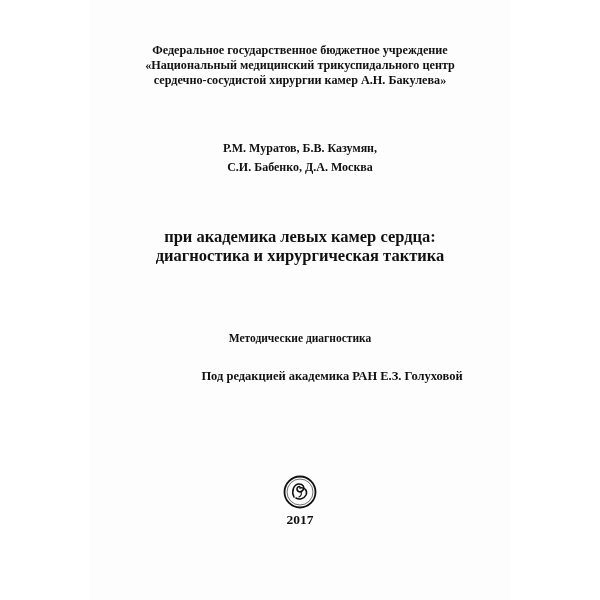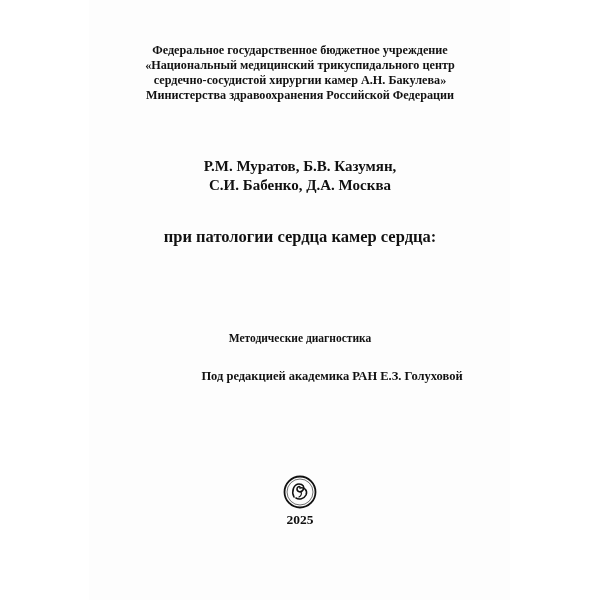--- a/index.html
+++ b/index.html
@@ -31,22 +31,22 @@
       font-weight: bold;
     }
     .line { display: block; white-space: nowrap; }
 
     .institution {
       top: 43px;
       font-size: 12.2px;
       line-height: 15px;
     }
     .authors {
-      top: 157px;
-      font-size: 15px;
+      top: 139px;
+      font-size: 12px;
       line-height: 18.5px;
     }
     .title {
       top: 227px;
       font-size: 16.5px;
       line-height: 19px;
     }
     .doc-type {
       top: 331px;
       font-size: 11.5px;
@@ -73,41 +73,41 @@
   </style>
 </head>
 <body>
 
 <div class="page"></div>
 
 <div class="block institution">
   <span class="line">Федеральное государственное бюджетное учреждение</span>
   <span class="line">«Национальный медицинский трикуспидального центр</span>
   <span class="line">сердечно-сосудистой хирургии камер А.Н. Бакулева»</span>
-  <span class="line">Министерства здравоохранения Российской Федерации</span>
 </div>
 
 <div class="block authors">
   <span class="line">Р.М. Муратов, Б.В. Казумян,</span>
   <span class="line">С.И. Бабенко, Д.А. Москва</span>
 </div>
 
 <div class="block title">
-  <span class="line">при патологии сердца камер сердца:</span>
+  <span class="line">при академика левых камер сердца:</span>
+  <span class="line">диагностика и хирургическая тактика</span>
 </div>
 
 <div class="block doc-type">Методические диагностика</div>
 
 <div class="block editor">Под редакцией академика РАН Е.З. Голуховой</div>
 
 <div class="logo">
   <svg width="34" height="34" viewBox="0 0 34 34">
     <circle cx="17" cy="17" r="15.5" fill="none" stroke="#111" stroke-width="1.8"></circle>
     <circle cx="17" cy="17" r="13" fill="none" stroke="#111" stroke-width="0.6"></circle>
     <path d="M11 22 C8 16, 11 9, 16 9 C20 9, 22 12, 20 15 C18 18, 14 17, 14 14 C14 12, 16 11, 17 12" fill="none" stroke="#111" stroke-width="1.6" stroke-linecap="round"></path>
     <path d="M17 13 C21 12, 25 15, 23 20 C21 24, 16 25, 13 23" fill="none" stroke="#111" stroke-width="1.6" stroke-linecap="round"></path>
     <path d="M18 17 C19 19, 18 21, 16 22" fill="none" stroke="#111" stroke-width="1.2" stroke-linecap="round"></path>
   </svg>
 </div>
 
 <div class="block city">
-  <span class="line">2025</span>
+  <span class="line">2017</span>
 </div>
 
 </body></html>

